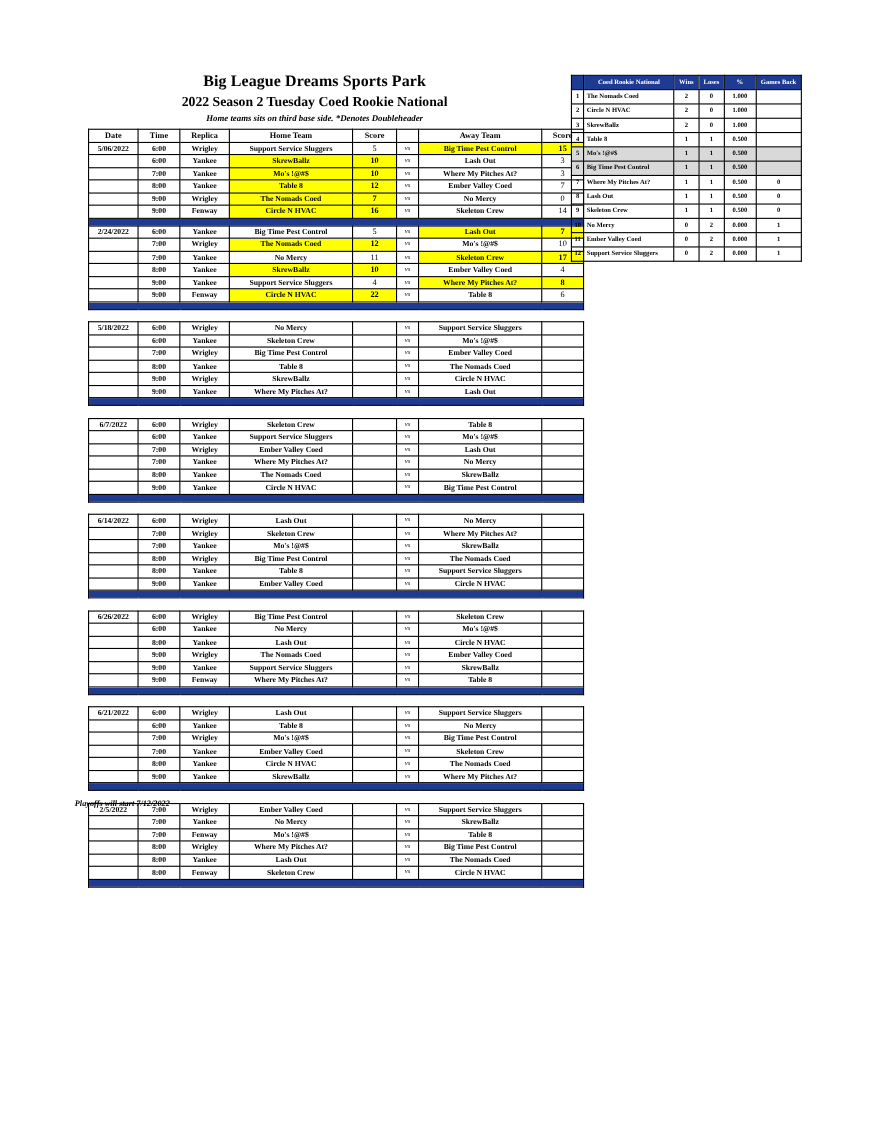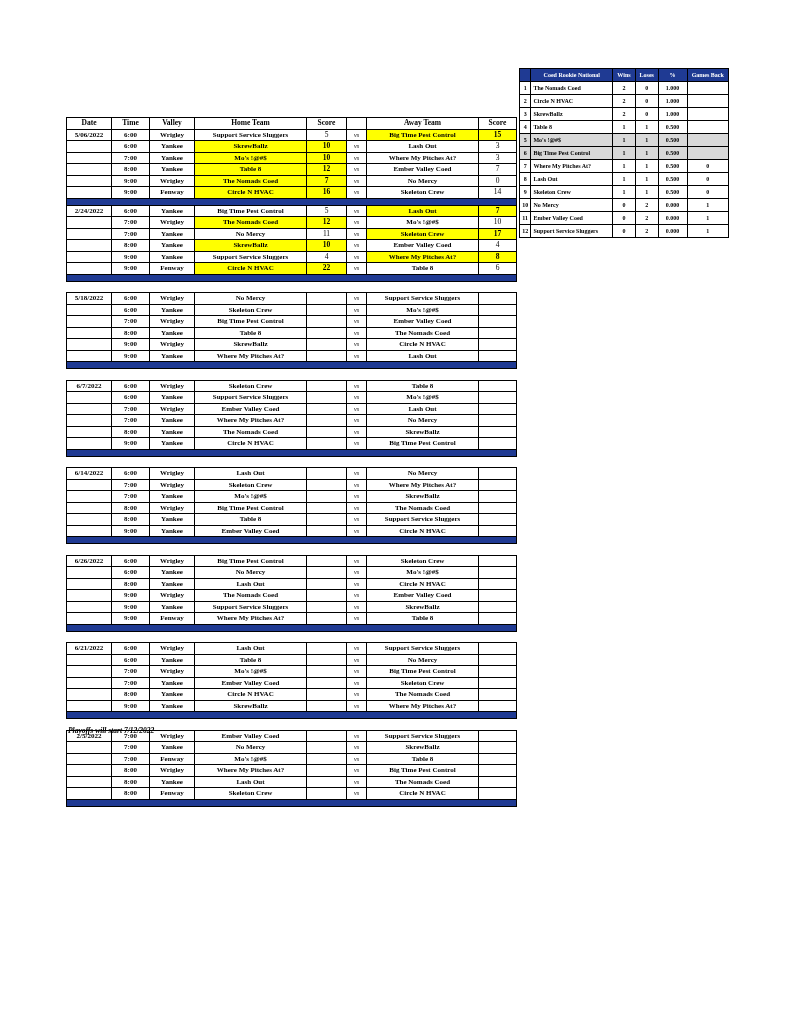--- a/index.html
+++ b/index.html
@@ -46,21 +46,21 @@
     font-size: 8px;
     font-weight: bold;
     font-style: italic;
     margin-top: 2px;
     line-height: 11px;
   }
 
   
   .schedule {
     position: absolute;
-    left: 66px;
+    left: 80px;
     top: 117px;
     width: 440px;
     border-collapse: collapse;
     table-layout: fixed;
     font-size: 7px;
     padding-left: 43px;
   }
   .schedule td, .schedule th {
     border: 0.5px solid #000000;
     height: 10.5px;
@@ -163,37 +163,42 @@
     font-size: 7.5px;
     font-weight: bold;
     font-style: italic;
   }
 </style>
 </head>
 <body>
 
 <div class="page">
 
+  <div class="header">
+    <div class="title">Big League Dreams Sports Park</div>
+    <div class="subtitle">2022 Season 2 Tuesday Coed Rookie National</div>
+    <div class="note">Home teams sits on third base side. *Denotes Doubleheader</div>
+  </div>
 
   <table class="schedule">
     <colgroup>
       <col class="c-date">
         <col class="c-time">
         <col class="c-rep">
         <col class="c-home">
       <col class="c-score">
         <col class="c-vs">
         <col class="c-away">
         <col class="c-score2">
     </colgroup>
     <thead>
       <tr>
         <th>Date</th>
         <th>Time</th>
-        <th>Valley</th>
+        <th>Replica</th>
         <th>Home Team</th>
         <th>Score</th>
         <th></th>
         <th>Away Team</th>
         <th>Score</th>
       </tr>
     </thead>
     <tbody id="schedule-body">
         <tr>
           <td class="datec">5/06/2022</td>

